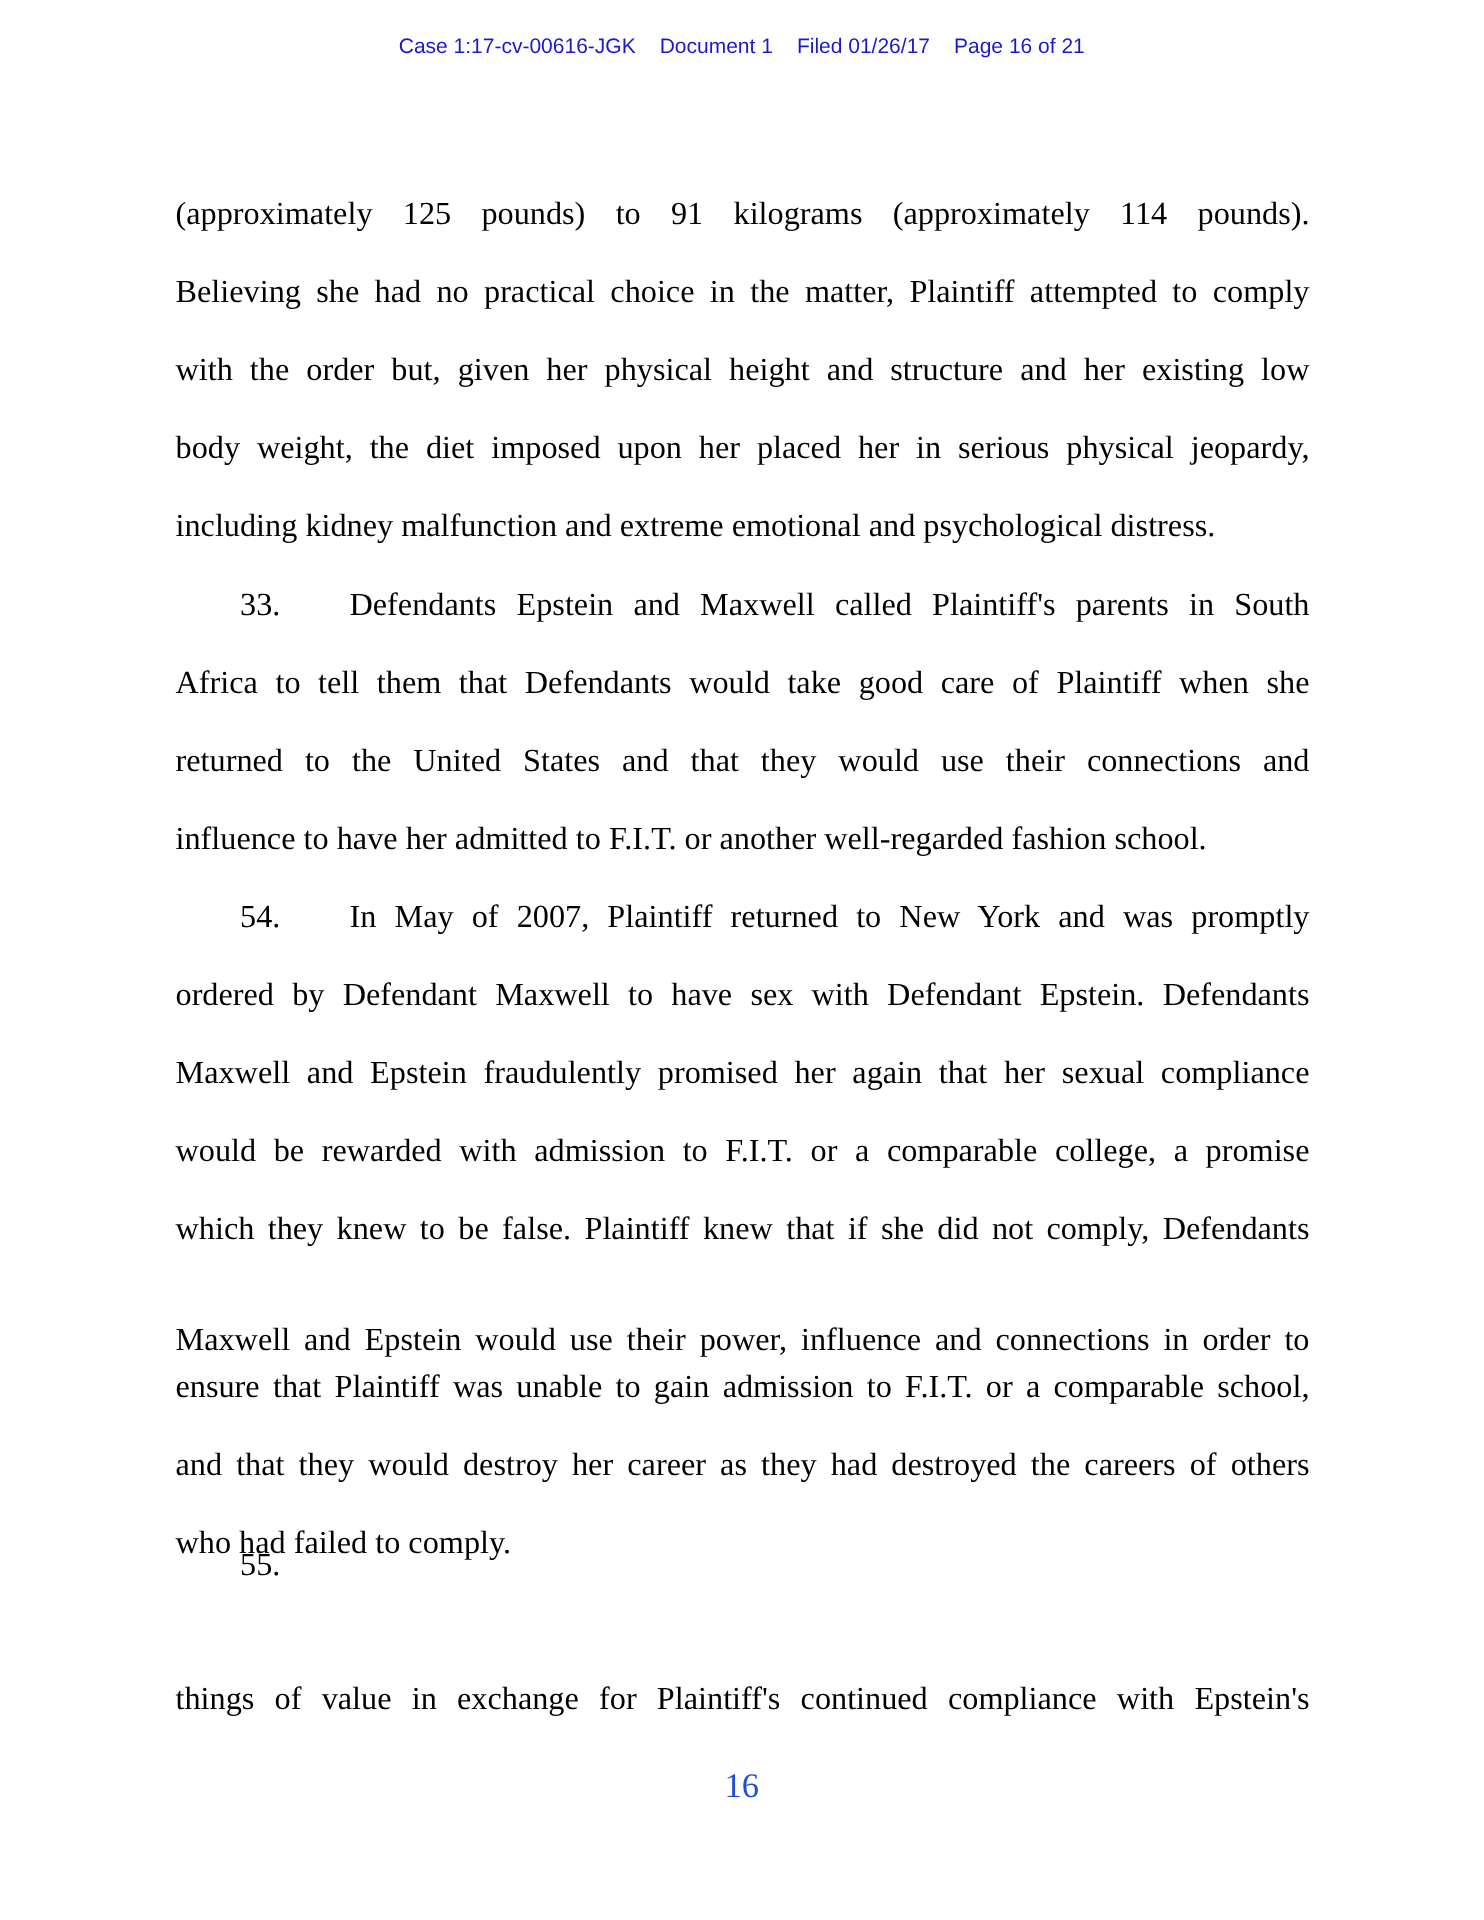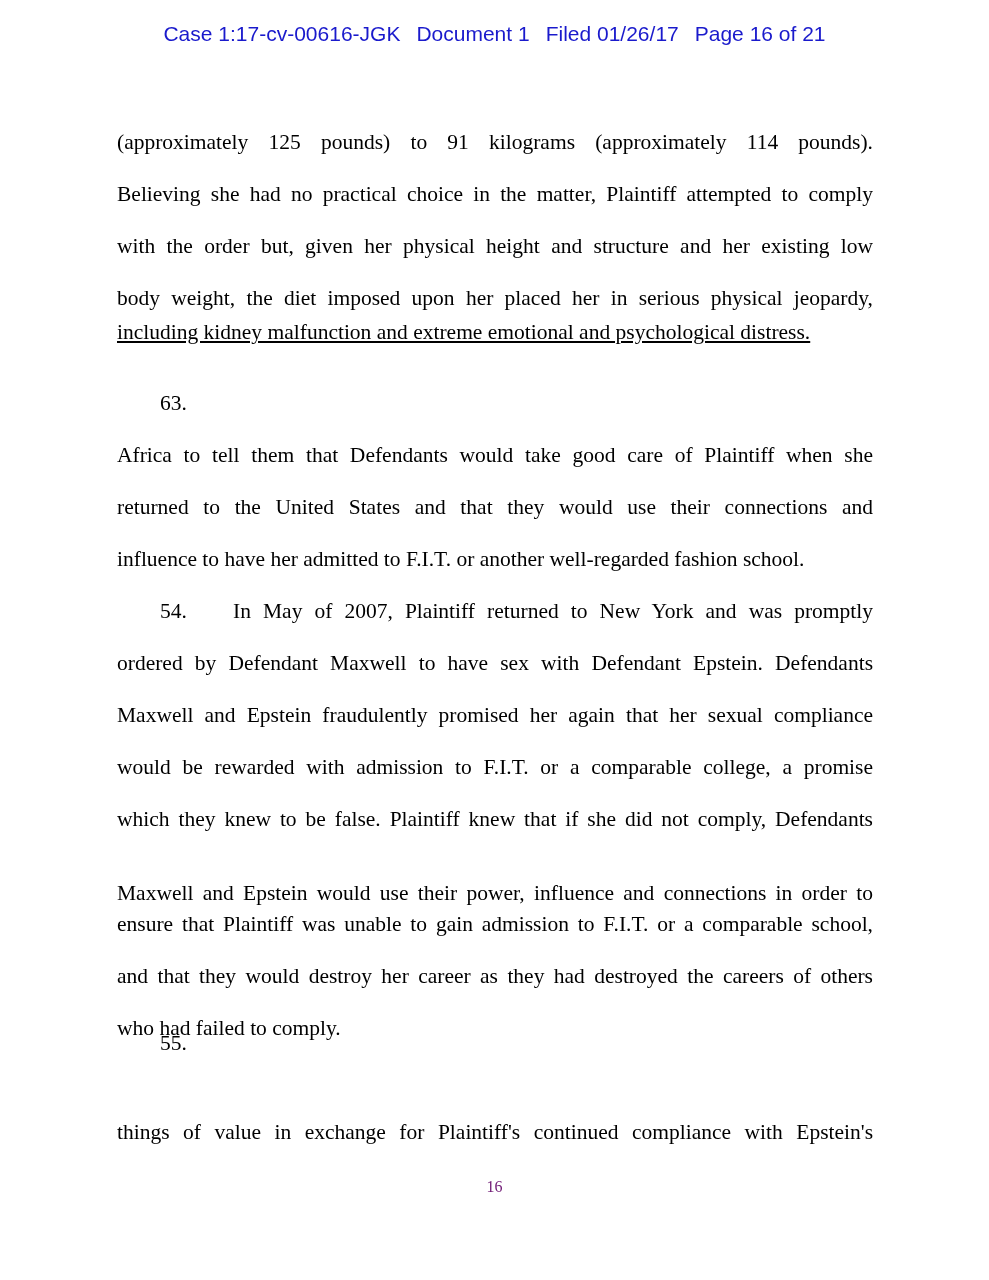--- a/index.html
+++ b/index.html
@@ -13,21 +13,21 @@
       position: relative;
       overflow: hidden;
     }
     .header {
       position: absolute;
       top: 22px;
       left: 0;
       width: 989px;
       text-align: center;
       font-family: "Liberation Sans", sans-serif;
-      font-size: 21px;
+      font-size: 14px;
       color: #1a1acc;
       letter-spacing: 0px;
       white-space: pre;
     }
     .header span { margin: 0 8px; }
     .body-text {
       position: absolute;
       left: 117px;
       width: 756px;
       font-family: "Liberation Serif", serif;
@@ -69,37 +69,38 @@
       text-align: justify;
       text-align-last: justify;
     }
     .page-number {
       position: absolute;
       top: 1178px;
       left: 0;
       width: 989px;
       text-align: center;
       font-family: "Liberation Serif", serif;
-      font-size: 16px;
-      color: #701a75;
+      font-size: 23px;
+      color: #1d4ed8;
     }
   </style>
 </head>
 <body>
 
 <div class="header"><span>Case 1:17-cv-00616-JGK</span><span>Document 1</span><span>Filed 01/26/17</span><span>Page 16 of 21</span></div>
 
 <div class="body-text" id="body-text" style="top:0;">
     <div class="line justify" style="top: 129px;">(approximately 125 pounds) to 91 kilograms (approximately 114 pounds).</div>
     <div class="line justify" style="top: 181px;">Believing she had no practical choice in the matter, Plaintiff attempted to comply</div>
     <div class="line justify" style="top: 233px;">with the order but, given her physical height and structure and her existing low</div>
     <div class="line justify" style="top: 285px;">body weight, the diet imposed upon her placed her in serious physical jeopardy,</div>
-    <div class="line left" style="top: 319px; text-decoration: underline;">including kidney malfunction and extreme emotional and psychological distress.</div>
+    <div class="line left" style="top: 337px;">including kidney malfunction and extreme emotional and psychological distress.</div>
     <div class="indent-line" style="top: 390px;">
-      <span class="num">63.</span>
+      <span class="num">33.</span>
+      <span class="rest">Defendants Epstein and Maxwell called Plaintiff's parents in South</span>
     </div>
     <div class="line justify" style="top: 442px;">Africa to tell them that Defendants would take good care of Plaintiff when she</div>
     <div class="line justify" style="top: 494px;">returned to the United States and that they would use their connections and</div>
     <div class="line left" style="top: 546px;">influence to have her admitted to F.I.T. or another well-regarded fashion school.</div>
     <div class="indent-line" style="top: 598px;">
       <span class="num">54.</span>
       <span class="rest">In May of 2007, Plaintiff returned to New York and was promptly</span>
     </div>
     <div class="line justify" style="top: 650px;">ordered by Defendant Maxwell to have sex with Defendant Epstein.  Defendants</div>
     <div class="line justify" style="top: 702px;">Maxwell and Epstein fraudulently promised her again that her sexual compliance</div>

